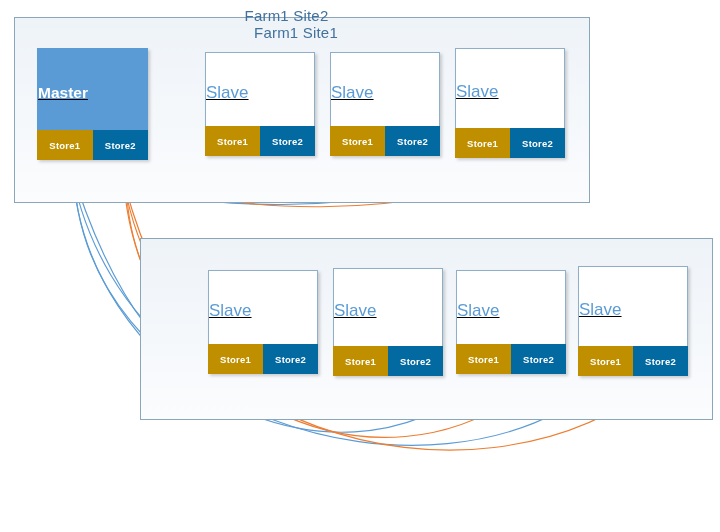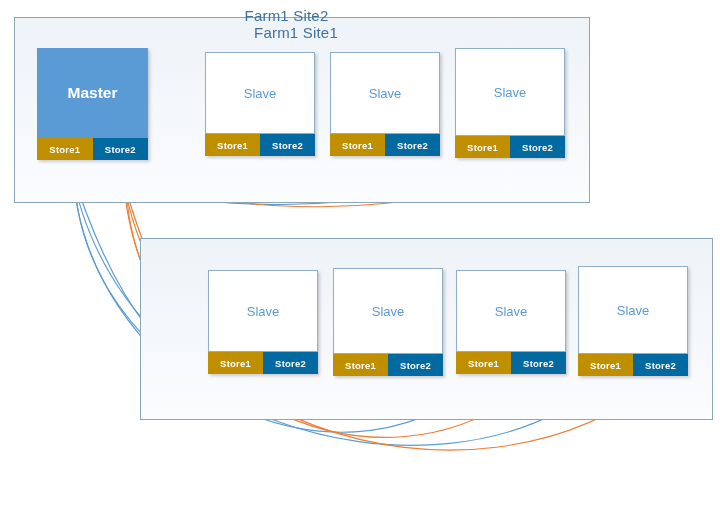--- a/index.html
+++ b/index.html
@@ -34,42 +34,42 @@
 
   
   .node{
     position:absolute;
     box-sizing:border-box;
     box-shadow:2px 2px 3px rgba(0,0,0,0.18);
   }
   .node .body{
     position:absolute;left:0;top:0;right:0;bottom:22px;
     box-sizing:border-box;
-    display:flex;align-items:center;justify-content:center;
+    display:flex;align-items:center;text-decoration:underline;
   }
   .node.master .body{
     background:#5b9bd5;
     border:1px solid #5b9bd5;
   }
   .node.slave .body{
     background:#ffffff;
     border:1px solid #8faec8;
   }
   .node .label{
-    font-size:13px;
+    font-size:17px;
     color:#5b9bd5;
     font-weight:400;
   }
   .node.master .label{
     color:#ffffff;
     font-weight:bold;
     font-size:15.5px;
   }
   .stores{
-    position:absolute;left:0;right:0;bottom:0;height:22px;
+    position:absolute;left:0;right:0;bottom:0;height:30px;
     display:flex;
   }
   .store{
     flex:1 1 50%;
     display:flex;align-items:center;justify-content:center;
     font-size:9.5px;font-weight:bold;color:#ffffff;
     letter-spacing:.2px;
   }
   .store.s1{background:#bf8f00;}
   .store.s2{background:#0369a1;}

